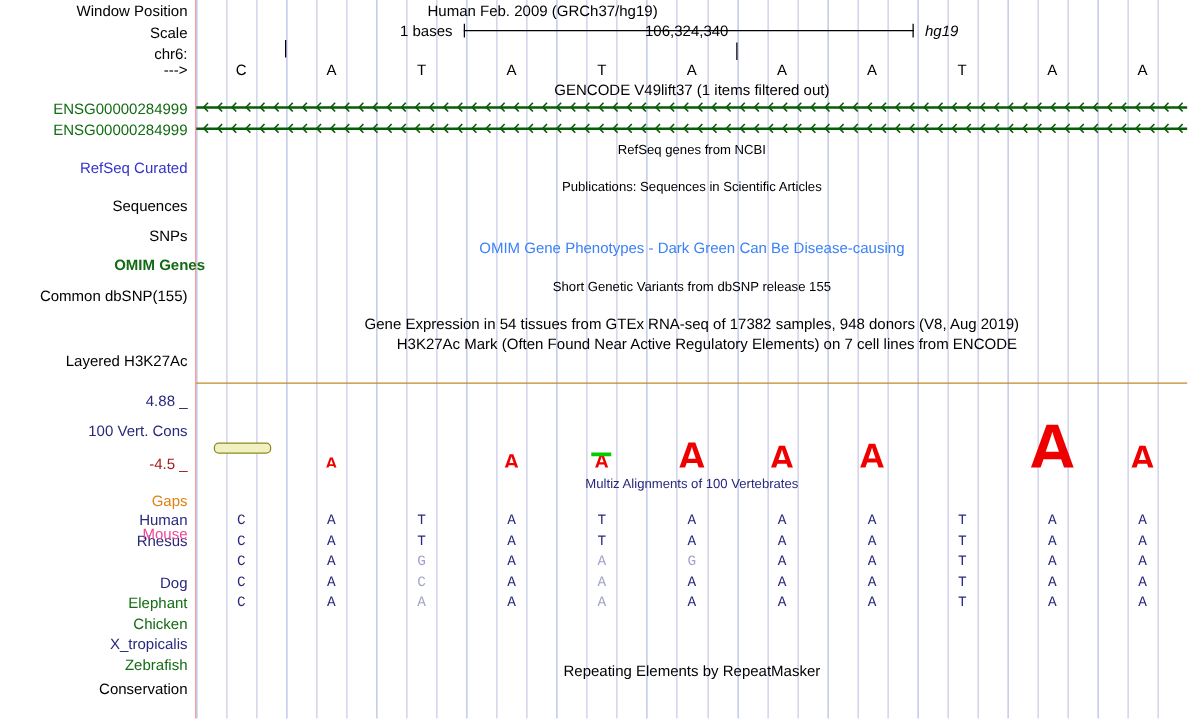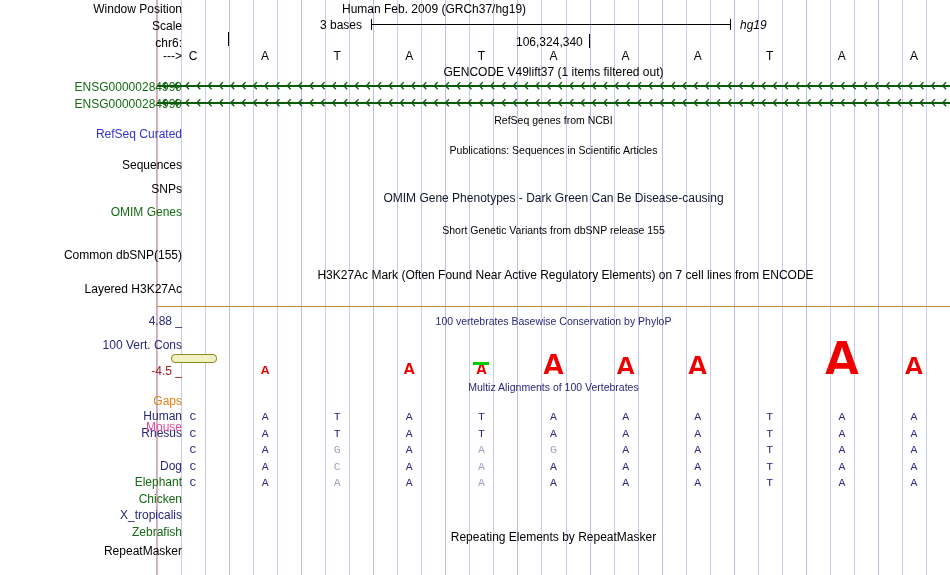--- a/index.html
+++ b/index.html
@@ -56,41 +56,40 @@
   }
 
   
   .lbl {
     position: absolute;
     text-align: right;
     font-size: 12px;
     color: #000000;
     white-space: nowrap;
     line-height: 13px;
-    margin-left: 32px;
   }
   .lbl.blue   { color: #28287c; }
   .lbl.green  { color: #136b13; }
   .lbl.rsblue { color: #3333cc; }
   .lbl.orange { color: #e08214; }
   .lbl.red    { color: #a02020; }
 
   .ctr {
     position: absolute;
     left: 157px;
     width: 793px;
     text-align: center;
     font-size: 12px;
     color: #000000;
     white-space: nowrap;
     line-height: 13px;
   }
   .ctr.small { font-size: 10.5px; }
   .ctr.blue  { color: #28287c; }
-  .ctr.green { color: #0f172a; text-align: center; }
+  .ctr.green { color: #3b82f6; text-align: center; }
 
   
   .hdr-txt {
     position: absolute;
     font-size: 12px;
     color: #000;
     white-space: nowrap;
     line-height: 13px;
   }
   #scalebar {
@@ -235,31 +234,31 @@
       <div class="gridline" style="left:902px"></div>
       <div class="gridline" style="left:926px"></div>
     </div>
   <div id="left-mask"></div>
   <div id="label-divider"></div>
 
   <div class="lbl" style="left:0;top:3px;width:150px;">Window Position</div>
   <div class="hdr-txt" style="left:342px;top:3px;">Human Feb. 2009 (GRCh37/hg19)</div>
 
   <div class="lbl" style="left:0;top:20px;width:150px;">Scale</div>
-  <div class="hdr-txt" style="left:320px;top:19px;">3 bases</div>
+  <div class="hdr-txt" style="left:320px;top:19px;">1 bases</div>
   <div id="scalebar" style="left:371px;top:19px;width:360px;">
     <div class="rule"></div>
       <div class="cap l"></div>
       <div class="cap r"></div>
   </div>
   <div class="hdr-txt" style="left:740px;top:19px;font-style:italic;">hg19</div>
 
   <div class="lbl" style="left:0;top:37px;width:150px;">chr6:</div>
   <div id="ruler-tick" style="left:228px;top:32px;height:14px;"></div>
-  <div class="hdr-txt" style="left:516px;top:36px;">106,324,340</div>
+  <div class="hdr-txt" style="left:516px;top:19px;">106,324,340</div>
   <div id="coord-tick" style="left:589px;top:34px;height:14px;"></div>
 
   <div class="lbl" style="left:0;top:50px;width:150px;">---&gt;</div>
   <div class="baserow" id="refseq-bases" style="top:49px;">
       <div class="b" style="left: 36.0455px;">C</div>
       <div class="b" style="left: 108.136px;">A</div>
       <div class="b" style="left: 180.227px;">T</div>
       <div class="b" style="left: 252.318px;">A</div>
       <div class="b" style="left: 324.409px;">T</div>
       <div class="b" style="left: 396.5px;">A</div>
@@ -287,31 +286,31 @@
     </div>
 
   <div class="lbl rsblue" style="left:0;top:128px;width:150px;">RefSeq Curated</div>
   <div class="ctr small" style="top:114px;">RefSeq genes from NCBI</div>
 
   <div class="ctr small" style="top:144px;">Publications: Sequences in Scientific Articles</div>
   <div class="lbl" style="left:0;top:159px;width:150px;">Sequences</div>
   <div class="lbl" style="left:0;top:183px;width:150px;">SNPs</div>
 
   <div class="ctr green" style="top:192px;">OMIM Gene Phenotypes - Dark Green Can Be Disease-causing</div>
-  <div class="lbl green" style="left:0;top:206px;width:150px;">OMIM Genes</div>
+  <div class="lbl green" style="left:14px;top:206px;width:150px;font-weight:bold;">OMIM Genes</div>
 
   <div class="ctr small" style="top:224px;">Short Genetic Variants from dbSNP release 155</div>
-  <div class="lbl" style="left:0;top:249px;width:150px;">Common dbSNP(155)</div>
-
+  <div class="lbl" style="left:0;top:231px;width:150px;">Common dbSNP(155)</div>
+
+  <div class="ctr" style="top:253px;">Gene Expression in 54 tissues from GTEx RNA-seq of 17382 samples, 948 donors (V8, Aug 2019)</div>
   <div class="ctr" style="top:269px;padding-left:12px;">H3K27Ac Mark (Often Found Near Active Regulatory Elements) on 7 cell lines from ENCODE</div>
   <div class="lbl" style="left:0;top:283px;width:150px;">Layered H3K27Ac</div>
 
   <div class="hsep" style="top:306px;"></div>
 
-  <div class="ctr blue small" style="top:315px;">100 vertebrates Basewise Conservation by PhyloP</div>
   <div class="lbl blue" style="left:0;top:315px;width:150px;">4.88 _</div>
   <div class="lbl blue" style="left:0;top:339px;width:150px;">100 Vert. Cons</div>
   <div class="lbl red" style="left:0;top:365px;width:150px;">-4.5 _</div>
 
   <div id="conswrap" style="top:318px;">
       <div class="conspeak" style="left: 72.0909px; width: 72.0909px; font-size: 13.5px; height: 10.4px; overflow: hidden;">A</div>
       <div class="conspeak" style="left: 216.273px; width: 72.0909px; font-size: 17.2px; height: 13.2px; overflow: hidden;">A</div>
       <div class="conspeak" style="left: 288.364px; width: 72.0909px; font-size: 15.9px; height: 12.3px; overflow: hidden;">A</div>
       <div class="conspeak" style="left: 360.455px; width: 72.0909px; font-size: 31.9px; height: 24.5px; overflow: hidden;">A</div>
       <div class="conspeak" style="left: 432.545px; width: 72.0909px; font-size: 28.2px; height: 21.7px; overflow: hidden;">A</div>
@@ -397,15 +396,15 @@
         <div class="b" style="left: 396.5px;">A</div>
         <div class="b" style="left: 468.591px;">A</div>
         <div class="b" style="left: 540.682px;">A</div>
         <div class="b" style="left: 612.773px;">T</div>
         <div class="b" style="left: 684.864px;">A</div>
         <div class="b" style="left: 756.955px;">A</div>
       </div>
     </div>
 
   <div class="ctr" style="top:531px;">Repeating Elements by RepeatMasker</div>
-  <div class="lbl" style="left:0;top:545px;width:150px;">RepeatMasker</div>
+  <div class="lbl" style="left:0;top:545px;width:150px;">Conservation</div>
 
 </div>
 
 </body></html>

